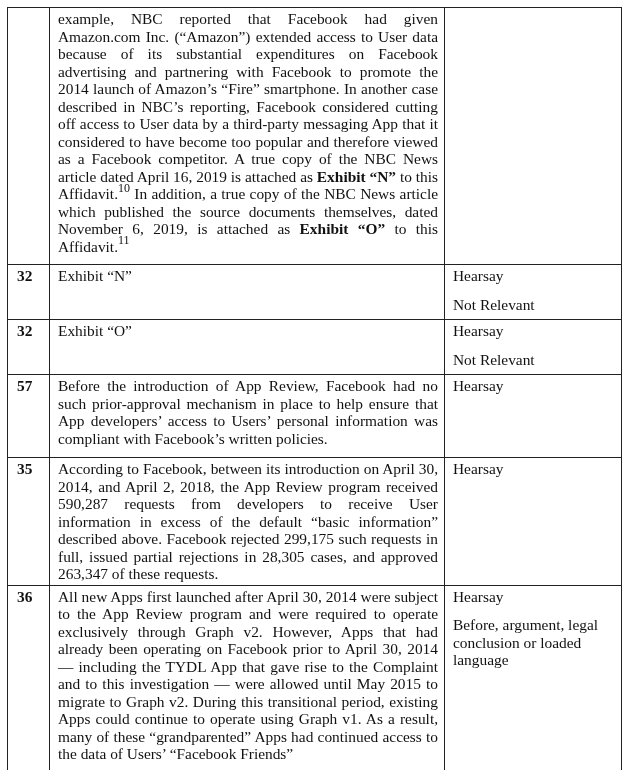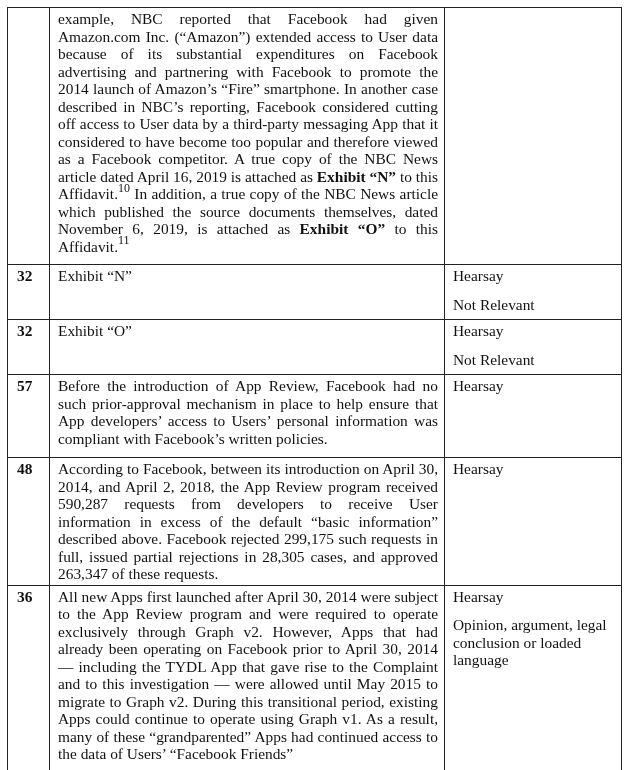--- a/index.html
+++ b/index.html
@@ -68,28 +68,28 @@
       </td>
     </tr>
     <tr class="r-34">
       <td class="num">57</td>
       <td class="para">Before the introduction of App Review, Facebook had no such prior-approval mechanism in place to help ensure that App developers’ access to Users’ personal information was compliant with Facebook’s written policies.</td>
       <td>
         <span class="obj-line">Hearsay</span>
       </td>
     </tr>
     <tr class="r-35">
-      <td class="num">48</td>
+      <td class="num">35</td>
       <td class="para">According to Facebook, between its introduction on April 30, 2014, and April 2, 2018, the App Review program received 590,287 requests from developers to receive User information in excess of the default “basic information” described above. Facebook rejected 299,175 such requests in full, issued partial rejections in 28,305 cases, and approved 263,347 of these requests.</td>
       <td>
         <span class="obj-line">Hearsay</span>
       </td>
     </tr>
     <tr class="r-36">
       <td class="num">36</td>
       <td class="para">All new Apps first launched after April 30, 2014 were subject to the App Review program and were required to operate exclusively through Graph v2. However, Apps that had already been operating on Facebook prior to April 30, 2014 — including the TYDL App that gave rise to the Complaint and to this investigation — were allowed until May 2015 to migrate to Graph v2. During this transitional period, existing Apps could continue to operate using Graph v1. As a result, many of these “grandparented” Apps had continued access to the data of Users’ “Facebook Friends”</td>
       <td class="obj-spaced">
         <span class="obj-line">Hearsay</span>
-        <span class="obj-line">Opinion, argument, legal conclusion or loaded language</span>
+        <span class="obj-line">Before, argument, legal conclusion or loaded language</span>
       </td>
     </tr>
   </tbody>
 </table>
 
 </body></html>

